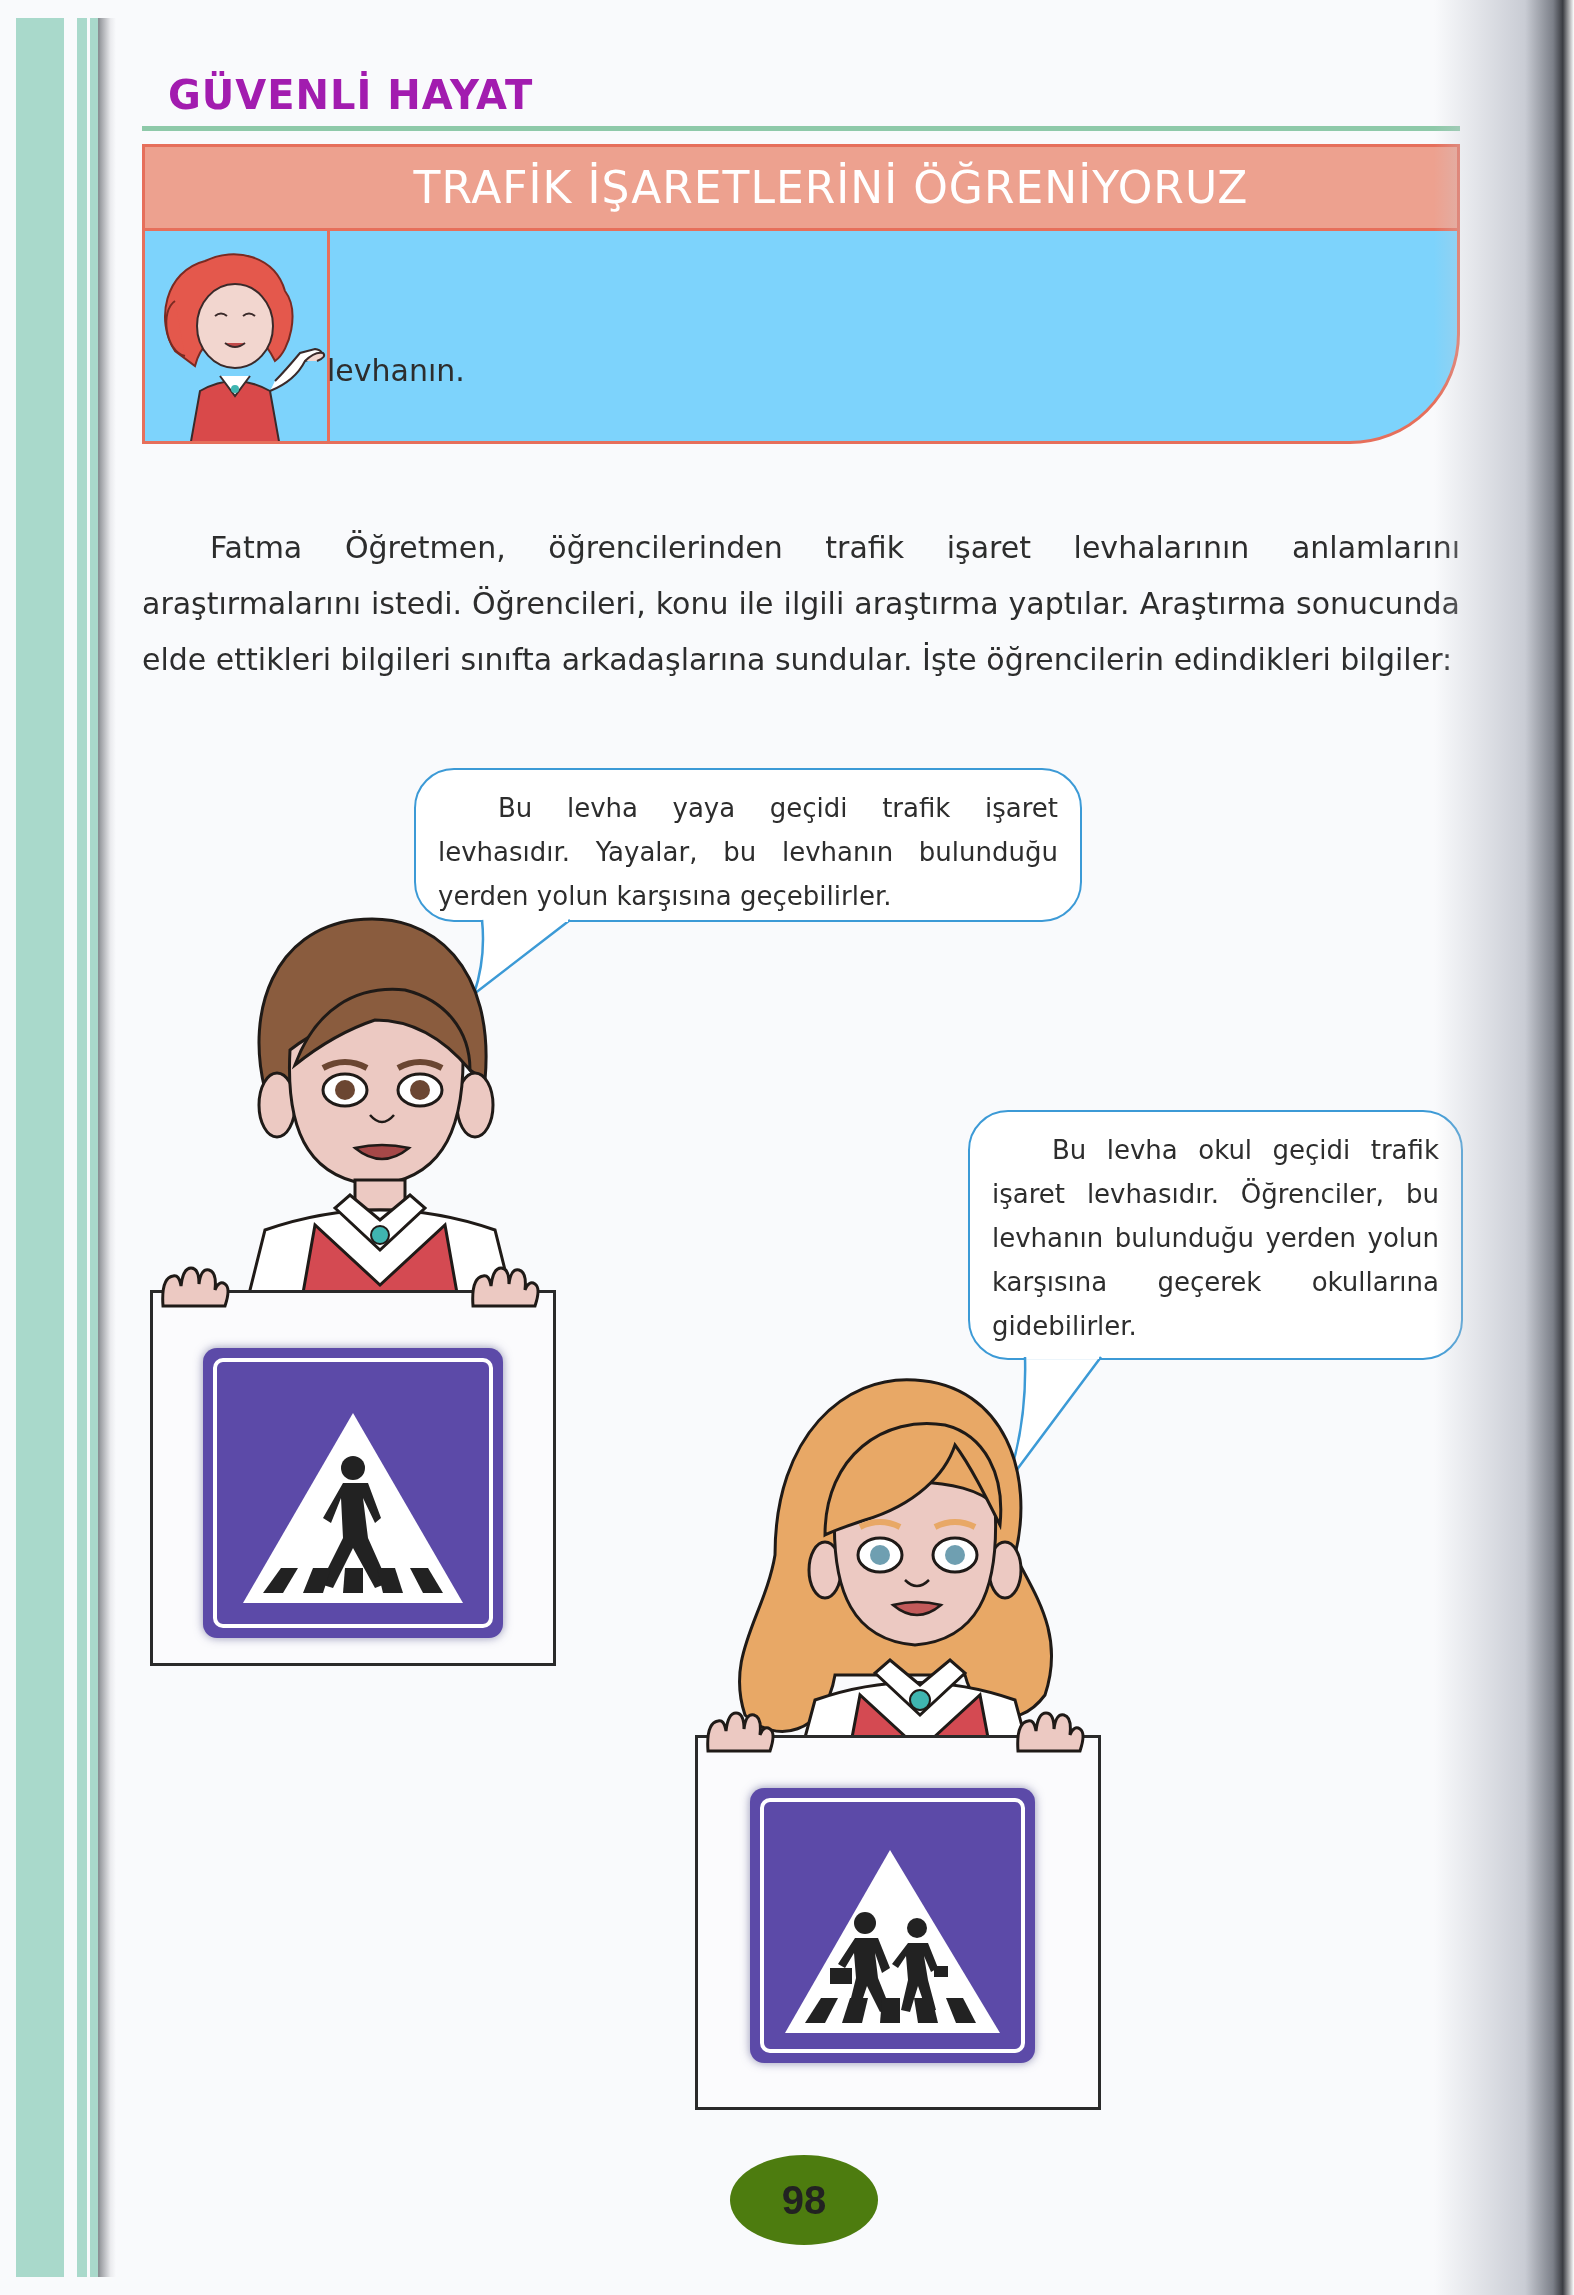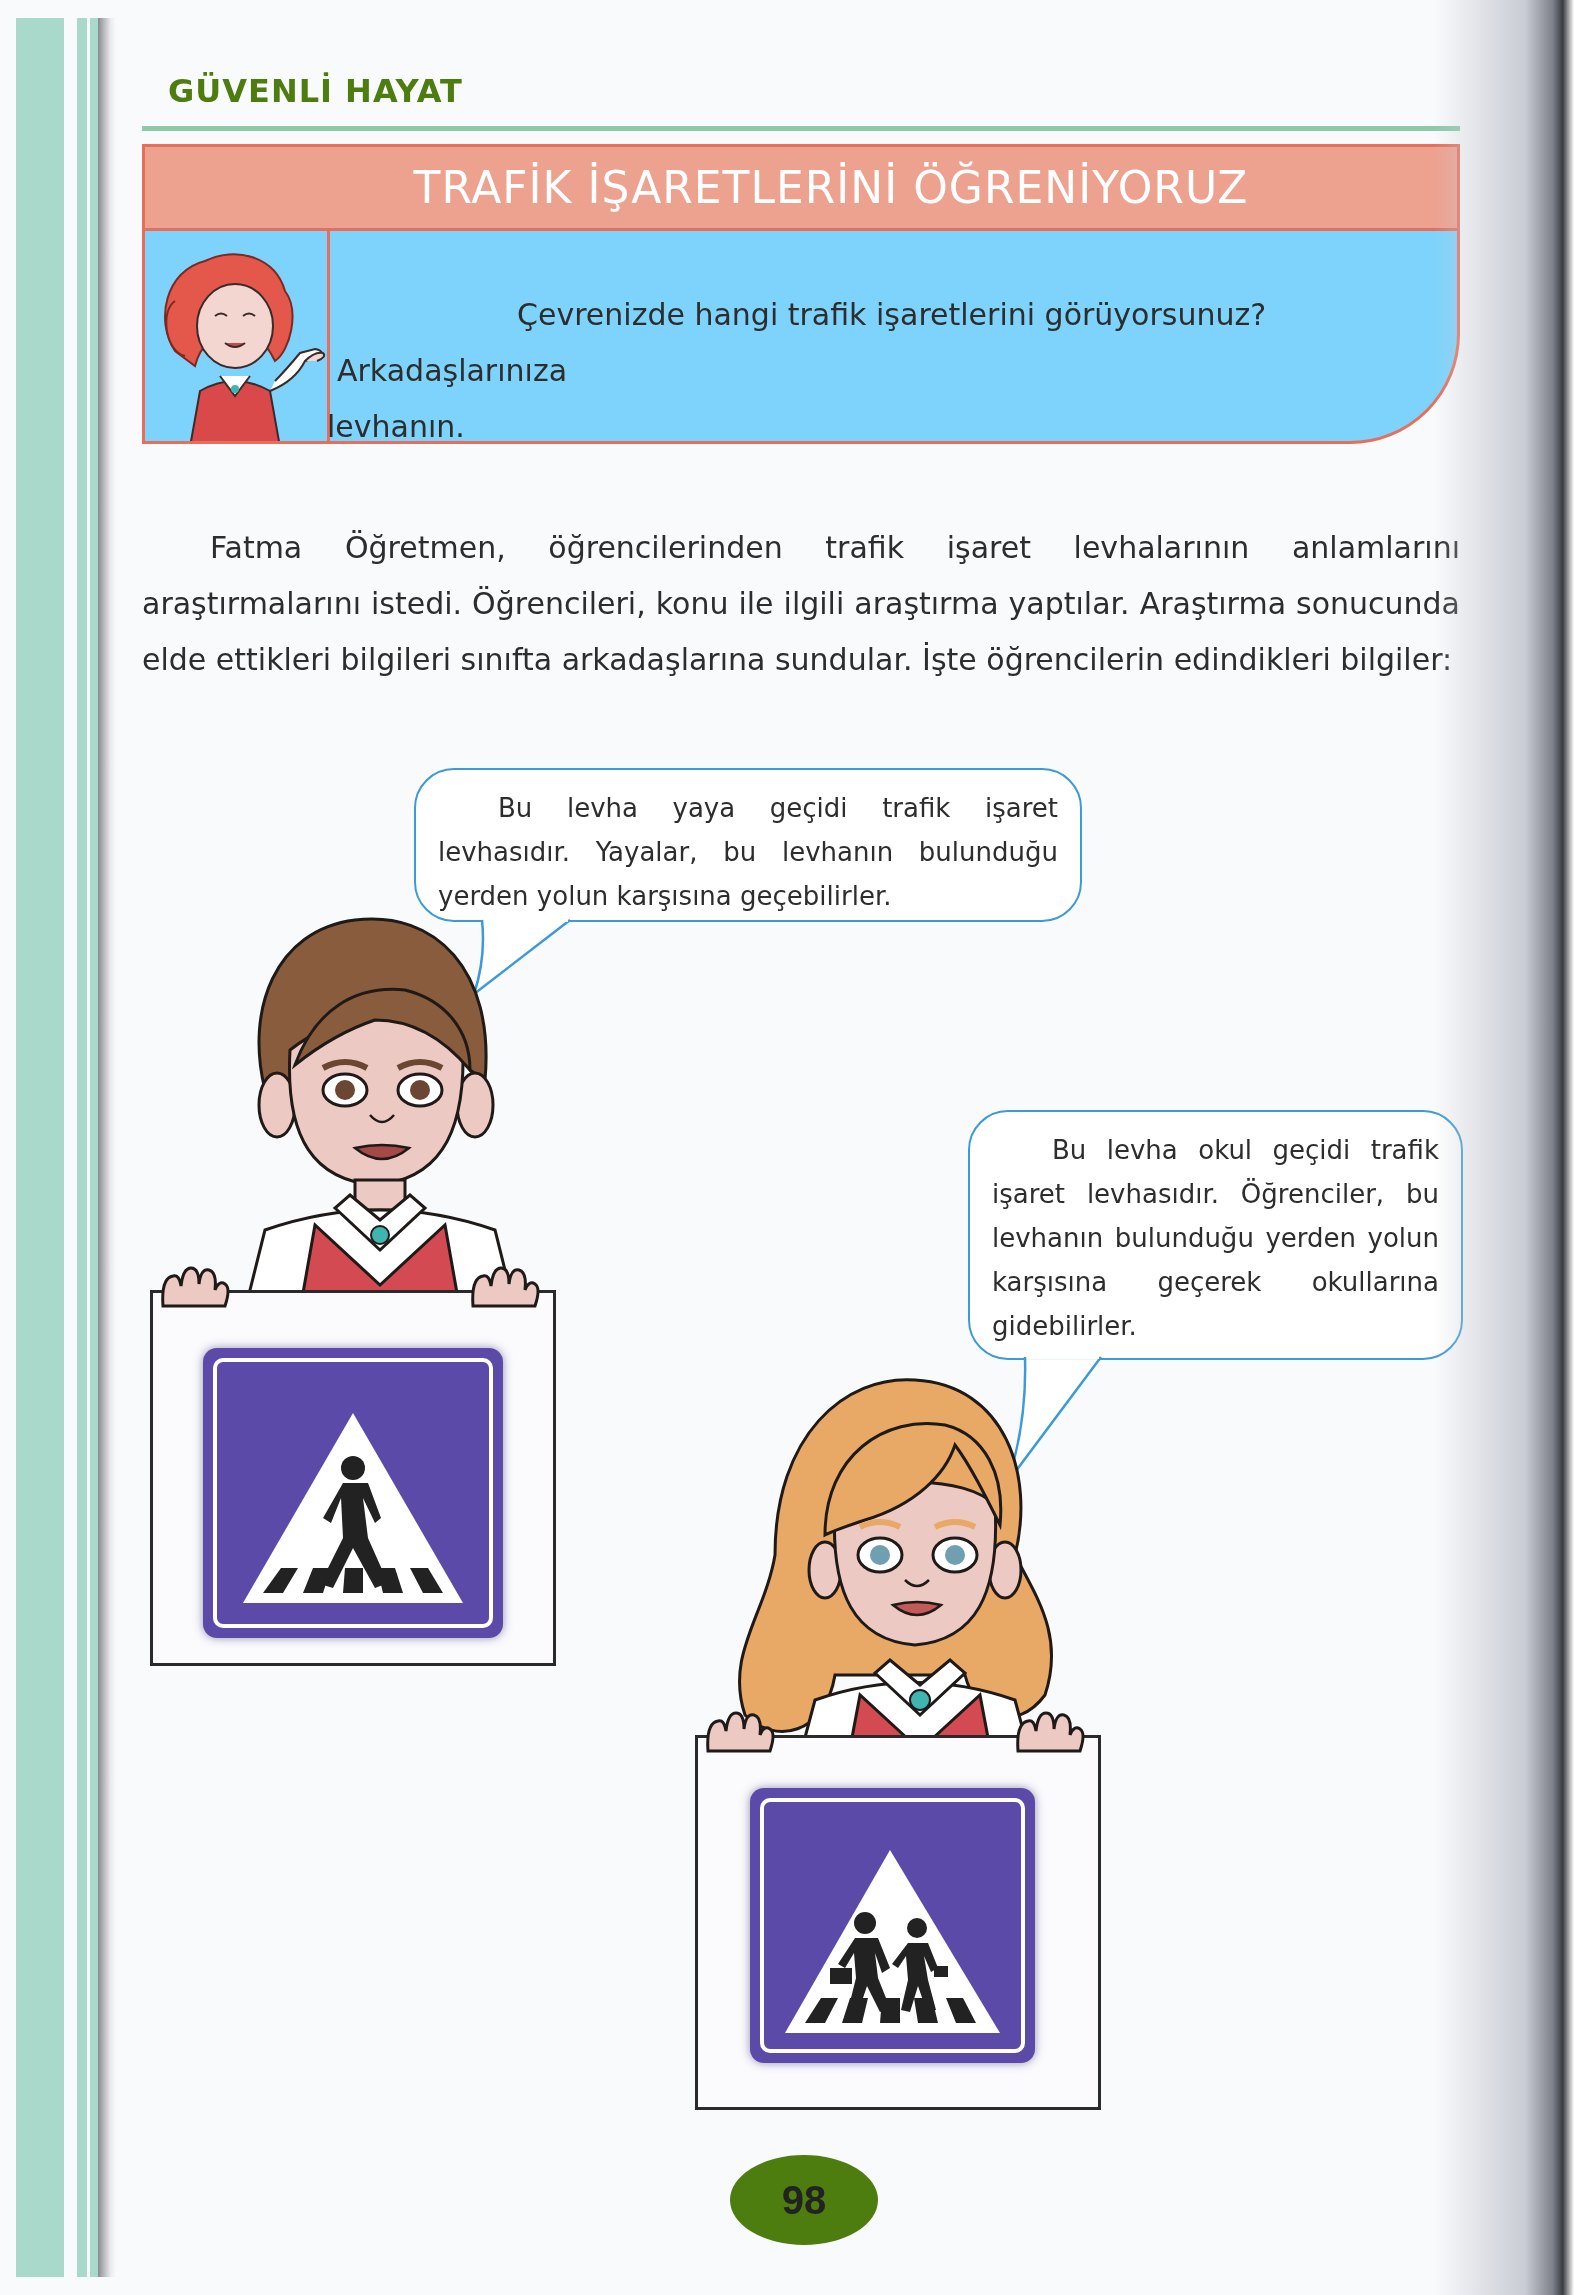--- a/index.html
+++ b/index.html
@@ -14,21 +14,21 @@
   .stripe.s2 { left: 77px; width: 10px; }
   .stripe.s3 { left: 90px; width: 10px; }
   .binding-shadow { position: absolute; top: 18px; bottom: 18px; left: 98px; width: 18px;
     background: linear-gradient(to right, #8a8d92, rgba(200,200,205,0.3) 70%, rgba(255,255,255,0)); }
 
   
   .right-shade { position: absolute; top: 0; right: 0; width: 140px; height: 100%;
     background: linear-gradient(to right, rgba(255,255,255,0), #c9ccd4 65%, #7c8089 85%, #3a3c42 92%, #ffffff 100%); }
 
   .section-title { position: absolute; left: 168px; top: 72px; font-family: "DejaVu Sans", sans-serif;
-    font-weight: bold; font-size: 32px; color: #4d7c0f; letter-spacing: 1px; }
+    font-weight: bold; font-size: 40px; color: #a21caf; letter-spacing: 1px; }
   .section-rule { position: absolute; left: 142px; top: 126px; width: 1318px; height: 5px; background: #8ec9a9; }
 
   
   .banner { position: absolute; left: 142px; top: 144px; width: 1318px; height: 300px;
     border: 3px solid #e66f5b; border-bottom-right-radius: 110px; background: #7dd3fc; overflow: hidden; }
   .banner-head { position: absolute; left: 0; top: 0; width: 100%; height: 84px; background: #eda18f;
     border-bottom: 3px solid #e66f5b; display: flex; align-items: center; justify-content: center; }
   .banner-title { color: #ffffff; font-size: 44px; font-family: "DejaVu Sans", sans-serif; letter-spacing: 1px; margin-left: 60px; }
   .banner-avatar-cell { position: absolute; left: 0; top: 84px; width: 185px; height: 216px; border-right: 3px solid #e66f5b; }
   .banner-text { position: absolute; left: 192px; top: 140px; width: 1110px; font-size: 30px; line-height: 56px; color: #2d2d2d; }
@@ -87,21 +87,21 @@
         <path d="M80 112 q10 8 20 0" stroke="#3a2a2a" stroke-width="2" fill="#c24b4b"></path>
 
         <path d="M45 216 L55 160 Q90 140 125 160 L135 216 Z" fill="#d9494a" stroke="#3a2a2a" stroke-width="2"></path>
         <path d="M75 145 L90 165 L105 145" fill="#ffffff" stroke="#3a2a2a" stroke-width="2"></path>
         <circle cx="90" cy="158" r="4" fill="#3fb5b0"></circle>
         <path d="M125 160 Q150 150 160 130 L175 125 Q180 120 170 118 L155 122 Q140 140 130 150" fill="#ffffff" stroke="#3a2a2a" stroke-width="2"></path>
         <path d="M160 130 q10 -10 18 -8 q4 4 -6 8" fill="#f2d6cf" stroke="#3a2a2a" stroke-width="2"></path>
       </svg>
     </div>
     <div class="banner-text">
-      <span class="indent"></span><span>Çevrenizde hangi trafik işaretlerini görüyorsunuz? Arkadaşlarınıza</span><br>
+      <span class="indent"></span><br>
       <span style="margin-left:-10px;">levhanın.</span>
     </div>
   </div>
 
   <div class="paragraph">
     <span class="indent"></span><span>Fatma Öğretmen, öğrencilerinden trafik işaret levhalarının anlamlarını araştırmalarını istedi. Öğrencileri, konu ile ilgili araştırma yaptılar. Araştırma sonucunda elde ettikleri bilgileri sınıfta arkadaşlarına sundular. İşte öğrencilerin edindikleri bilgiler:</span>
   </div>
 
   <div class="bubble b1">
     <span class="indent"></span><span>Bu levha yaya geçidi trafik işaret levhasıdır. Yayalar, bu levhanın bulunduğu yerden yolun karşısına geçebilirler.</span>

